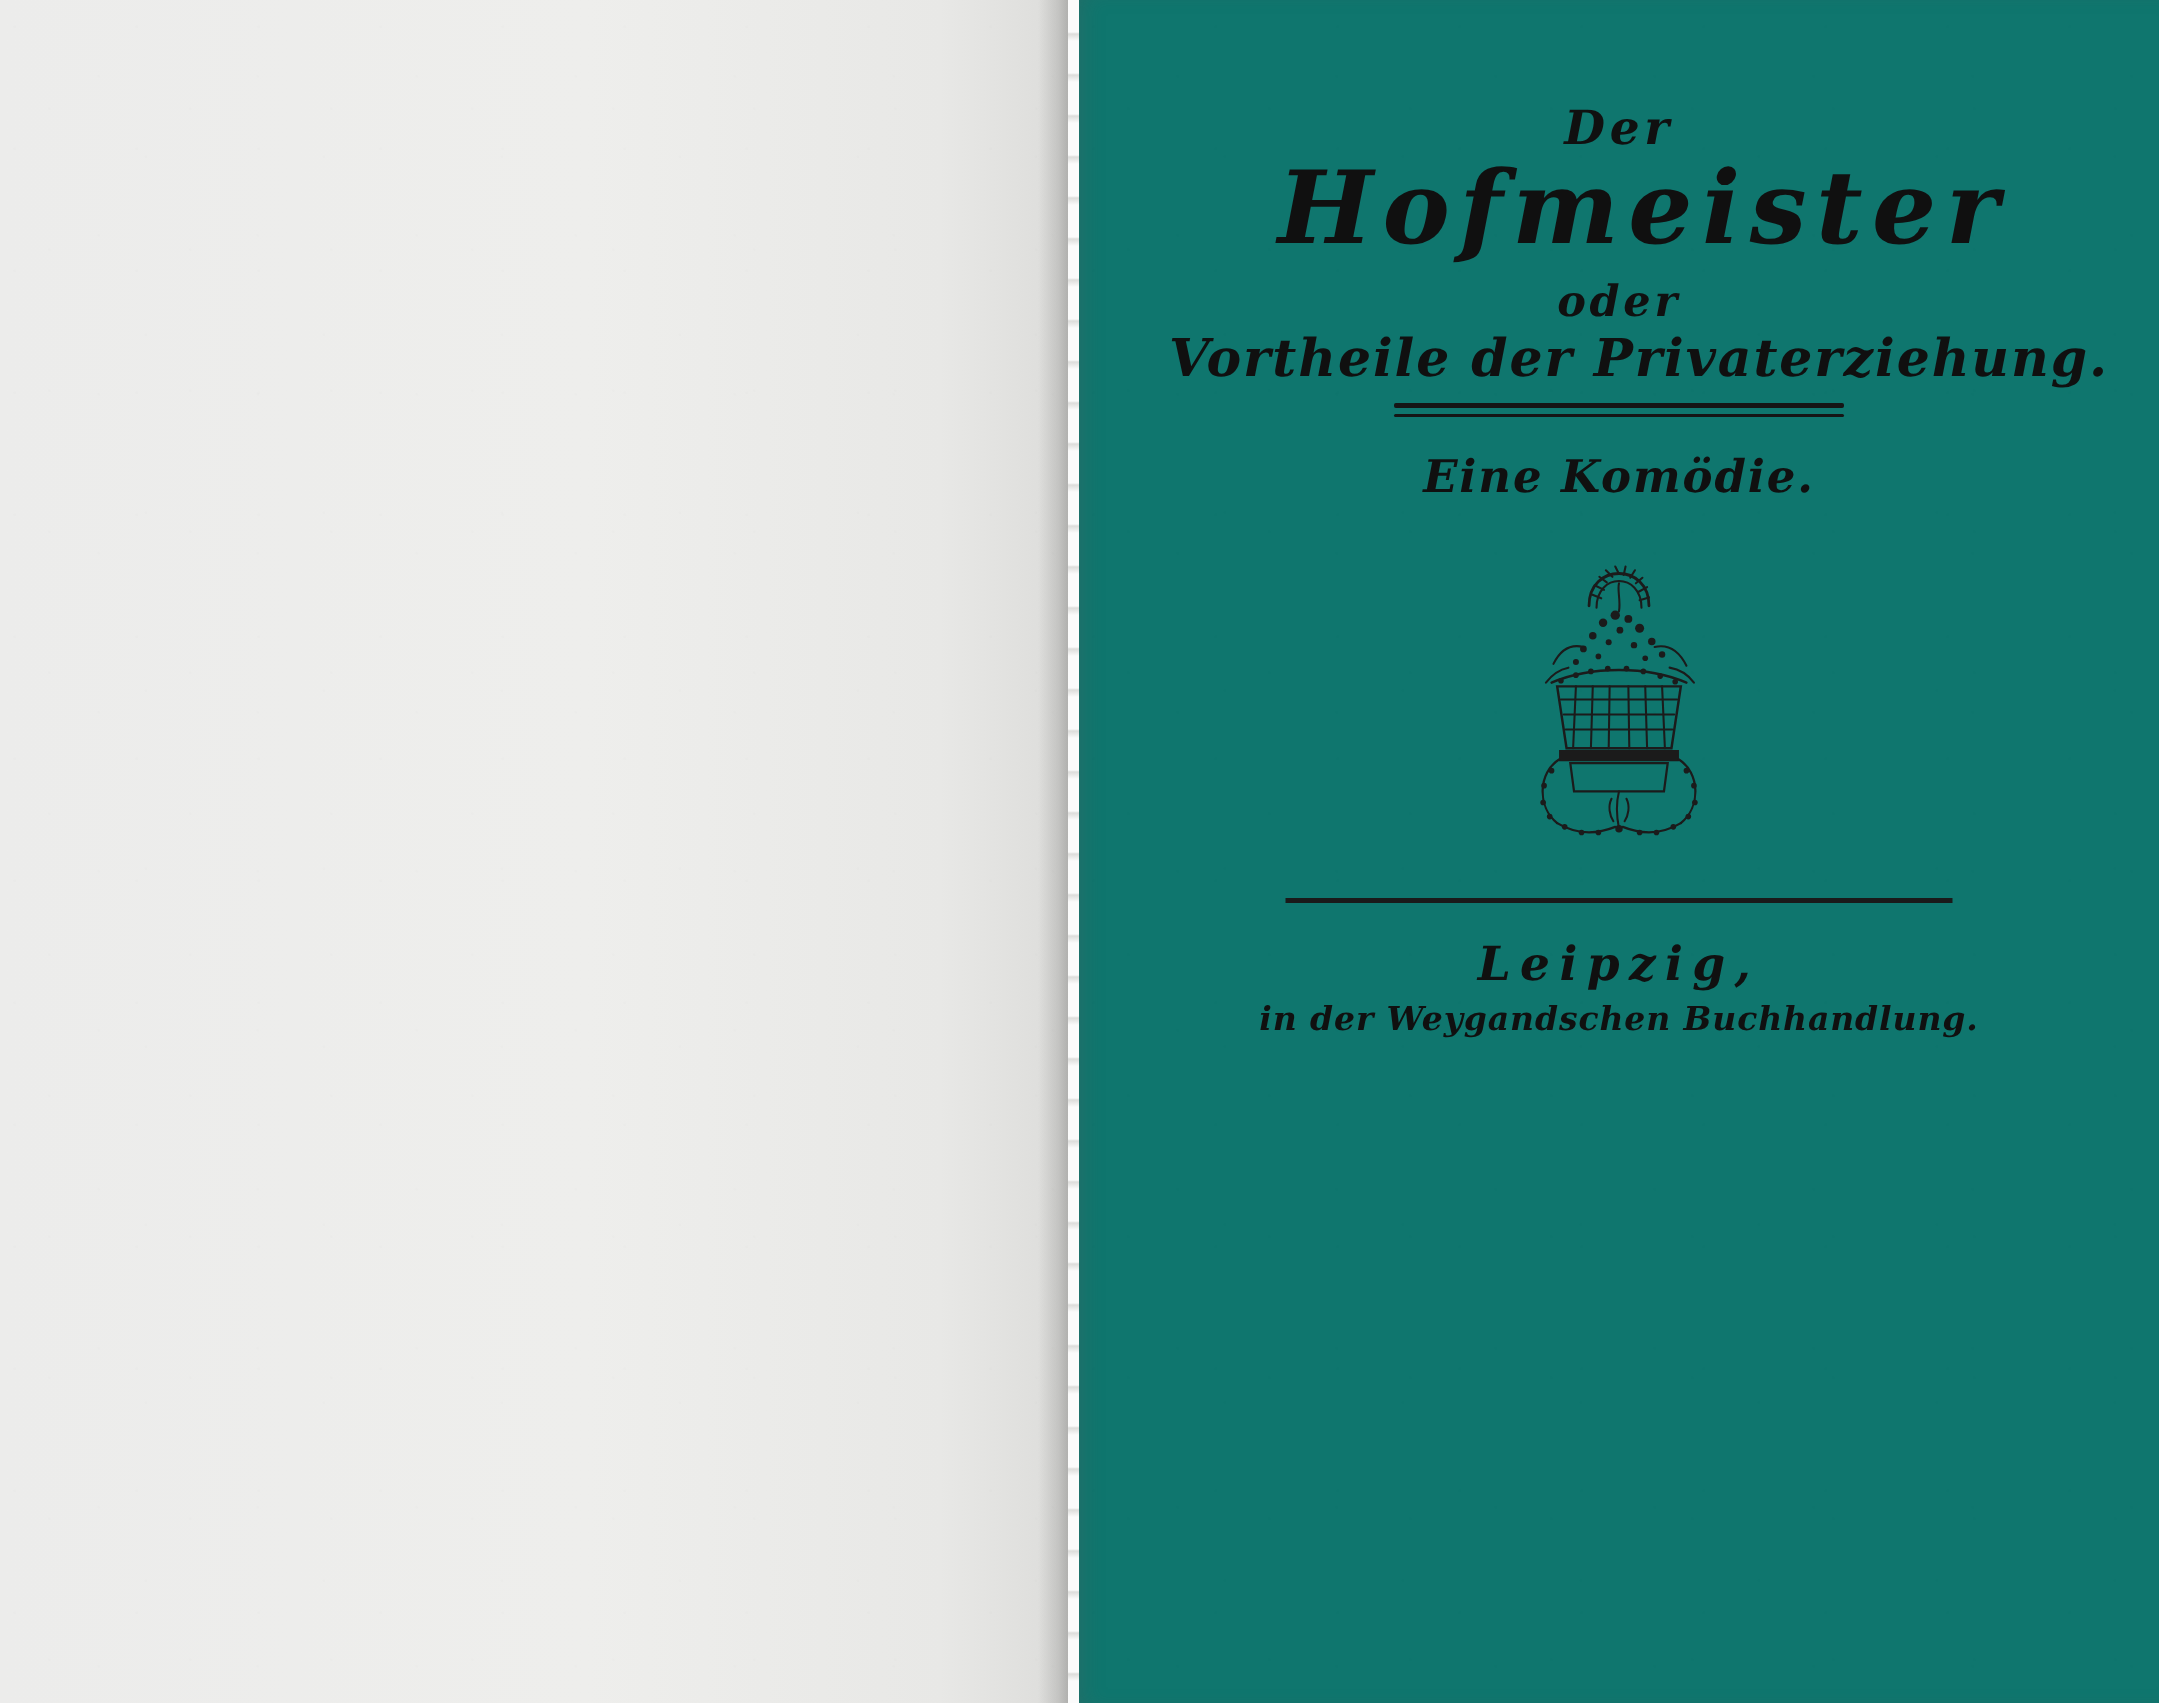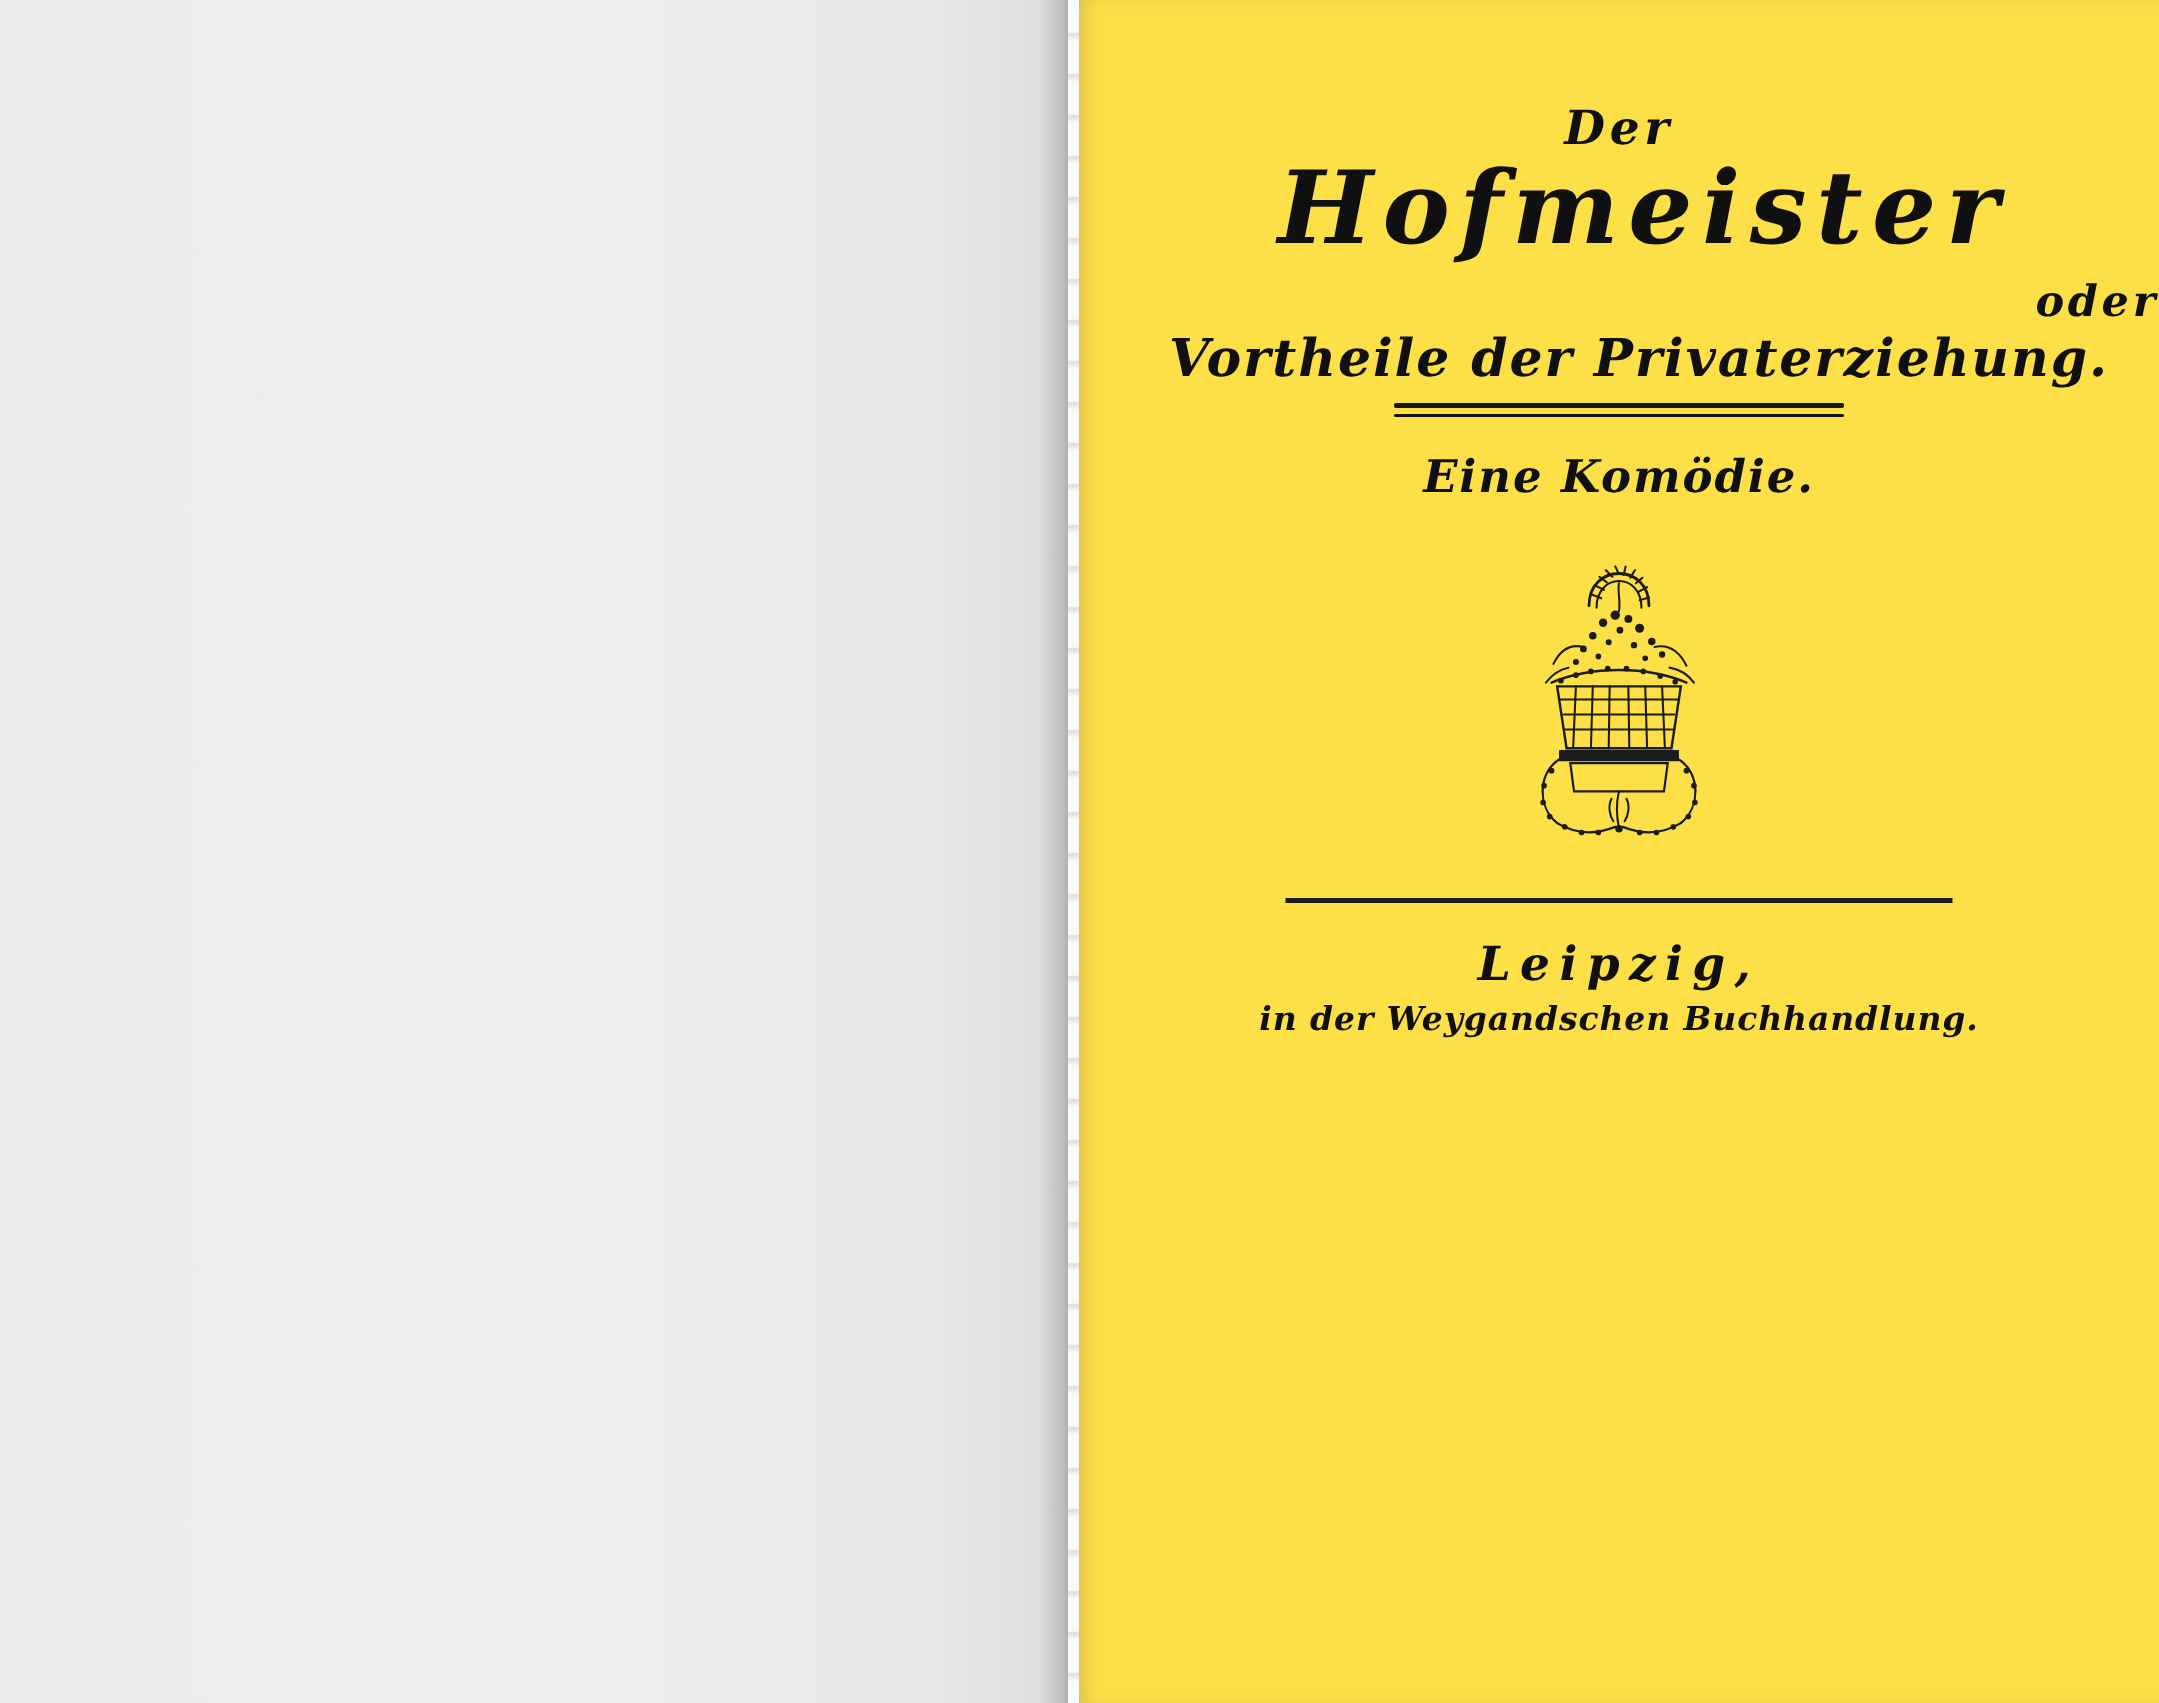--- a/index.html
+++ b/index.html
@@ -61,21 +61,21 @@
         rgba(255,255,255,0.95) 41px);
   }
 
   
   #recto-page {
     position: absolute;
     left: 1079px;
     top: 0;
     width: 1080px;
     height: 1703px;
-    background: #fde047;
+    background: #0f766e;
     box-shadow: inset 13px 0 24px -13px rgba(90,90,88,0.35);
   }
 
   .paper-grain {
     position: absolute;
     inset: 0;
     pointer-events: none;
     opacity: 0.5;
     background-image:
       radial-gradient(circle at 12% 22%, rgba(0,0,0,0.018) 0 0.9px, transparent 1.9px),
@@ -115,21 +115,20 @@
     font-style: italic;
     font-weight: 700;
     padding-left: 24px;
   }
 
   #line-oder {
     top: 277px;
     font-size: 43px;
     letter-spacing: 3.7px;
     font-style: italic;
-    text-align: right;
   }
 
   #line-subtitle {
     top: 328px;
     font-size: 52px;
     letter-spacing: 1.9px;
     font-style: italic;
     font-weight: 700;
     padding-left: 20px;
   }

